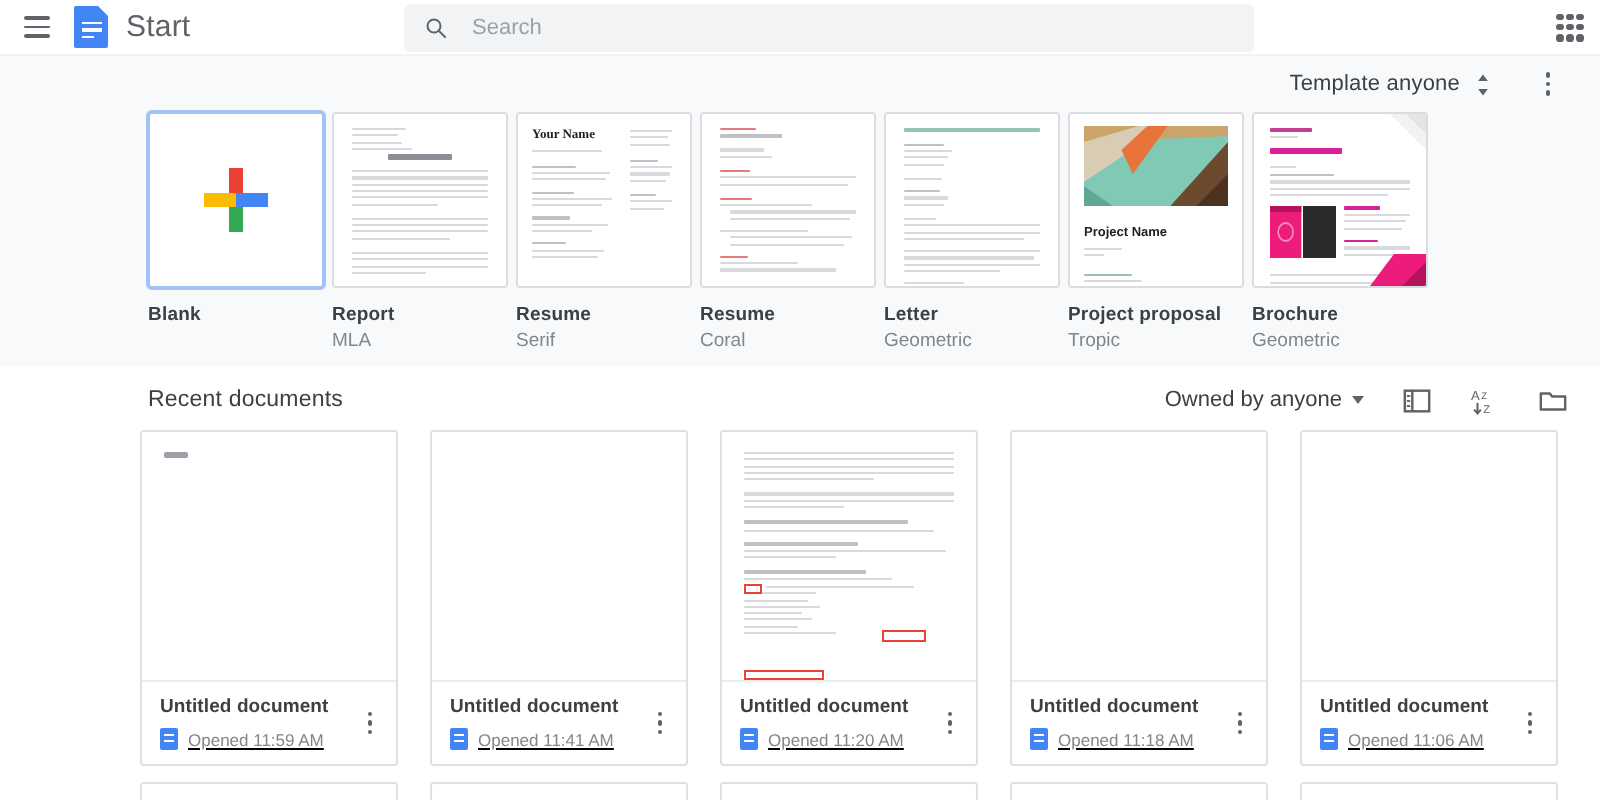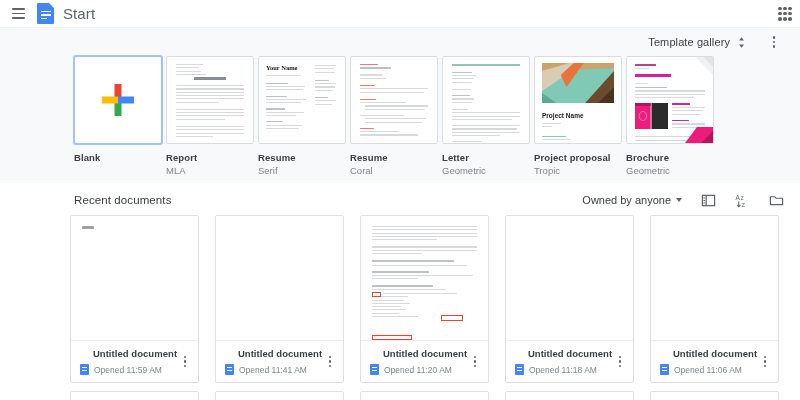--- a/index.html
+++ b/index.html
@@ -214,27 +214,27 @@
   .card {
     width: 129px;
     background: #ffffff;
     border: 1px solid #e0e0e0;
     border-radius: 2px;
     overflow: hidden;
     cursor: pointer;
     flex: none;
   }
   .card-thumb { height: 125px; background: #fff; position: relative; overflow: hidden; border-bottom: 1px solid #ececec; }
-  .card-meta { padding: 7px 8px 7px 9px; position: relative; text-align: center; }
+  .card-meta { padding: 7px 8px 7px 9px; position: relative; }
   .card-title {
     font-size: 9.5px; color: #3c4043; font-weight: bold;
     white-space: nowrap; overflow: hidden; text-overflow: ellipsis;
     letter-spacing: .05px;
   }
-  .card-sub { display: flex; align-items: center; margin-top: 5px; gap: 5px; }
+  .card-sub { display: flex; align-items: center; margin-top: 5px; gap: 5px; text-decoration: underline; }
   .mini-doc { width: 9px; height: 11px; background: #4285f4; border-radius: 1px; position: relative; flex: none; }
   .mini-doc::after {
     content: ""; position: absolute; left: 2px; right: 2px; top: 3px; bottom: 3px;
     background: repeating-linear-gradient(to bottom, #fff 0 1px, transparent 1px 3px);
   }
   .card-time { font-size: 8.5px; color: #80868b; white-space: nowrap; }
   .card-kebab {
     position: absolute; right: 6px; top: 50%; transform: translateY(-50%);
     width: 14px; height: 16px;
     display: flex; flex-direction: column; align-items: center; justify-content: center; gap: 2px;
@@ -254,38 +254,45 @@
   </div>
   <div class="docs-logo">
     <div class="docs-logo-lines">
         <i></i>
         <i></i>
         <i></i>
       </div>
   </div>
   <div class="brand">Start</div>
 
+  <div class="search-box">
+    <svg class="search-icon" viewBox="0 0 24 24">
+      <circle cx="10" cy="10" r="6.5" fill="none" stroke="#5f6368" stroke-width="2"></circle>
+      <line x1="15" y1="15" x2="21" y2="21" stroke="#5f6368" stroke-width="2" stroke-linecap="round"></line>
+    </svg>
+    <input class="search-input" type="text" placeholder="Search" style="">
+  </div>
 
   <div class="apps-grid">
     <i></i>
       <i></i>
       <i></i>
       <i></i>
       <i></i>
       <i></i>
       <i></i>
       <i></i>
       <i></i>
   </div>
 </div>
 
 <div class="templates-section">
   <div class="section-head">
     <div class="spacer"></div>
-    <div class="gallery-link">Template gallery</div>
+    <div class="gallery-link">Template anyone</div>
     <svg class="sort-arrows" viewBox="0 0 12 16">
       <path d="M6 1.5 L9 5.5 L3 5.5 Z" fill="#5f6368"></path>
       <path d="M6 14.5 L3 10.5 L9 10.5 Z" fill="#5f6368"></path>
     </svg>
     <div class="kebab">
         <i></i>
         <i></i>
         <i></i>
       </div>
   </div>

